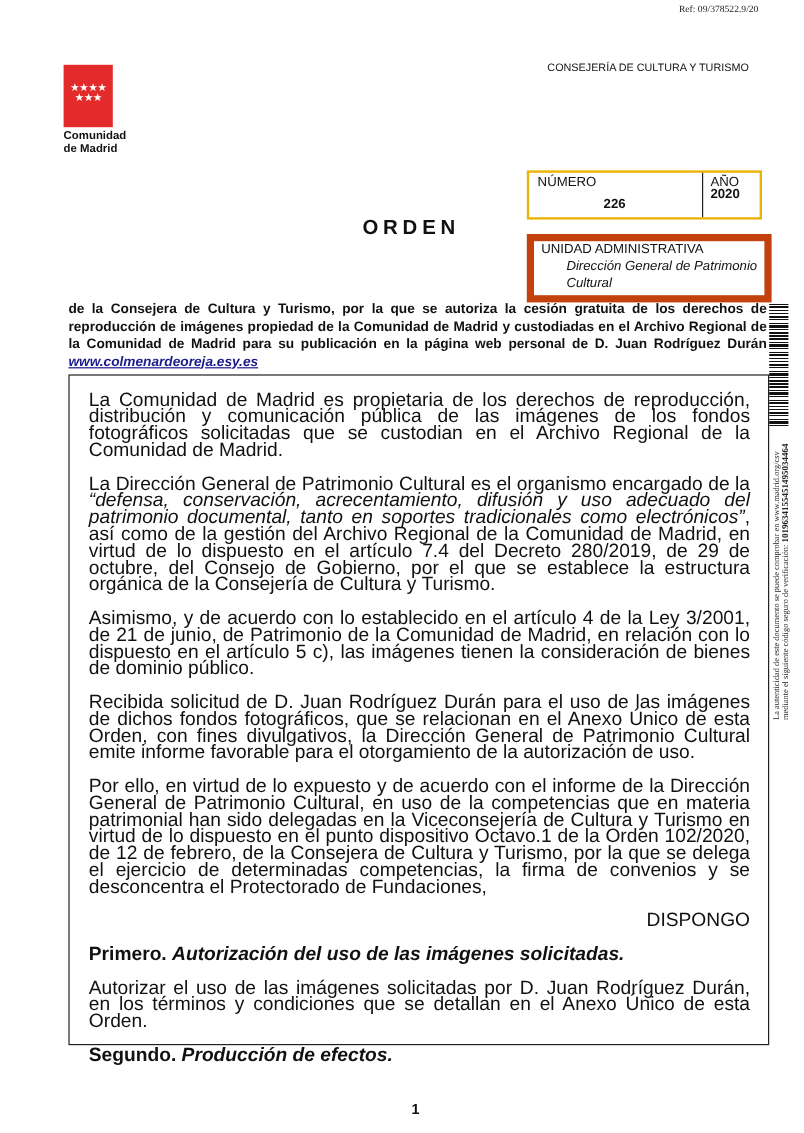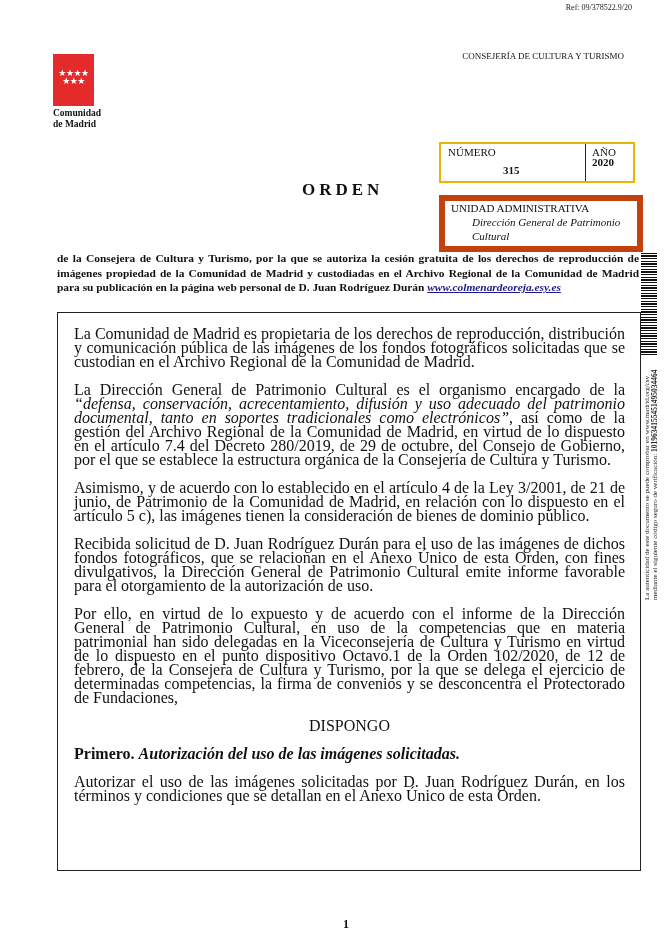--- a/index.html
+++ b/index.html
@@ -1,18 +1,18 @@
 <!DOCTYPE html>
 <html><head>
 <meta charset="utf-8">
 <style>
   html, body { margin: 0; padding: 0; background: #ffffff; }
   body { width: 670px; height: 944px; position: relative; overflow: hidden;
          font-family: "Liberation Sans", sans-serif; color: #111; }
-  .abs { position: absolute; font-family: Liberation Serif, serif; }
+  .abs { position: absolute; }
   .ref { right: 38px; top: 3px; font-family: "Liberation Serif", serif; font-size: 8px; color: #222; }
   .logo-box { left: 53px; top: 54px; width: 41px; height: 52px; background: #e32b2b; }
   .stars { position: absolute; left: 0; right: 0; top: 15px; text-align: center; color: #fff;
            font-size: 9px; line-height: 8px; letter-spacing: -0.5px; }
   .logo-text { left: 53px; top: 108px; font-size: 9.5px; font-weight: bold; line-height: 11px; color: #111; }
   .consejeria { right: 46px; top: 51px; font-size: 9px; color: #111; }
   .orden { left: 302px; top: 180px; font-size: 17px; font-weight: bold; letter-spacing: 4px; }
   .numbox { left: 439px; top: 142px; width: 192px; height: 37px; border: 2px solid #eab308; }
   .numbox .div { position: absolute; left: 144px; top: 0; bottom: 0; border-left: 1px solid #222; }
   .numbox .lbl1 { position: absolute; left: 7px; top: 2px; font-size: 11px; }
@@ -23,21 +23,21 @@
             padding-left: 6px; font-size: 11px; line-height: 14px; }
   .unibox .it { font-style: italic; margin-left: 21px; }
   .subject { left: 57px; top: 251px; width: 582px; font-size: 11.4px; font-weight: bold;
              line-height: 14.5px; text-align: justify; }
   .subject a { color: #1a1a8c; font-style: italic; text-decoration: underline; }
   .mainbox { left: 57px; top: 312px; width: 582px; height: 557px; border: 1px solid #222;
              border-left-width: 1.5px; }
   .content { position: absolute; left: 16px; right: 15px; top: 14px; font-size: 16px;
              line-height: 14px; text-align: justify; }
   .content p { margin: 0 0 14px 0; }
-  .content .center { text-align: center; }
+  .content .center { text-align: right; }
   .content .hd { font-weight: bold; }
   .content .hd i { font-style: italic; }
   .barcode { left: 641px; top: 253px; width: 16px; height: 102px;
              background: repeating-linear-gradient(180deg, #111 0 1px, #fff 1px 2px, #111 2px 4px, #fff 4px 5px, #111 5px 6px, #fff 6px 8px); }
   .csv { left: 643px; top: 600px; transform-origin: 0 0; transform: rotate(-90deg);
          font-family: "Liberation Serif", serif; font-size: 7px; line-height: 8px; white-space: nowrap; color: #222; }
   .csv b { font-size: 7.5px; }
   .pagenum { left: 343px; top: 917px; font-size: 12px; font-weight: bold; }
 </style>
 </head>
@@ -56,21 +56,21 @@
   <div>de Madrid</div>
 </div>
 
 <div class="abs consejeria">CONSEJERÍA DE CULTURA Y TURISMO</div>
 
 <div class="abs orden">ORDEN</div>
 
 <div class="abs numbox">
   <div class="div"></div>
   <span class="lbl1">NÚMERO</span>
-  <span class="val1">315</span>
+  <span class="val1">226</span>
   <span class="lbl2">AÑO</span>
   <span class="val2">2020</span>
 </div>
 
 <div class="abs unibox">
   <div>UNIDAD ADMINISTRATIVA</div>
   <div class="it">Dirección General de Patrimonio Cultural</div>
 </div>
 
 <div class="abs subject">
@@ -82,20 +82,21 @@
 <div class="abs mainbox">
   <div class="content">
     <p>La Comunidad de Madrid es propietaria de los derechos de reproducción, distribución y comunicación pública de las imágenes de los fondos fotográficos solicitadas que se custodian en el Archivo Regional de la Comunidad de Madrid.</p>
     <p><span>La Dirección General de Patrimonio Cultural es el organismo encargado de la </span><i>“defensa, conservación, acrecentamiento, difusión y uso adecuado del patrimonio documental, tanto en soportes tradicionales como electrónicos”</i><span>, así como de la gestión del Archivo Regional de la Comunidad de Madrid, en virtud de lo dispuesto en el artículo 7.4 del Decreto 280/2019, de 29 de octubre, del Consejo de Gobierno, por el que se establece la estructura orgánica de la Consejería de Cultura y Turismo.</span></p>
     <p>Asimismo, y de acuerdo con lo establecido en el artículo 4 de la Ley 3/2001, de 21 de junio, de Patrimonio de la Comunidad de Madrid, en relación con lo dispuesto en el artículo 5 c), las imágenes tienen la consideración de bienes de dominio público.</p>
     <p>Recibida solicitud de D. Juan Rodríguez Durán para el uso de las imágenes de dichos fondos fotográficos, que se relacionan en el Anexo Único de esta Orden, con fines divulgativos, la Dirección General de Patrimonio Cultural emite informe favorable para el otorgamiento de la autorización de uso.</p>
     <p>Por ello, en virtud de lo expuesto y de acuerdo con el informe de la Dirección General de Patrimonio Cultural, en uso de la competencias que en materia patrimonial han sido delegadas en la Viceconsejería de Cultura y Turismo en virtud de lo dispuesto en el punto dispositivo Octavo.1 de la Orden 102/2020, de 12 de febrero, de la Consejera de Cultura y Turismo, por la que se delega el ejercicio de determinadas competencias, la firma de convenios y se desconcentra el Protectorado de Fundaciones,</p>
     <p class="center">DISPONGO</p>
     <p class="hd"><span>Primero.</span> <i>Autorización del uso de las imágenes solicitadas.</i></p>
     <p>Autorizar el uso de las imágenes solicitadas por D. Juan Rodríguez Durán, en los términos y condiciones que se detallan en el Anexo Único de esta Orden.</p>
+    <p class="hd"><span>Segundo.</span> <i>Producción de efectos.</i></p>
   </div>
 </div>
 
 <div class="abs csv">
   <div>La autenticidad de este documento se puede comprobar en www.madrid.org/csv</div>
   <div><span>mediante el siguiente código seguro de verificación: </span><b>1019634155451495034464</b></div>
 </div>
 
 <div class="abs pagenum">1</div>
 

